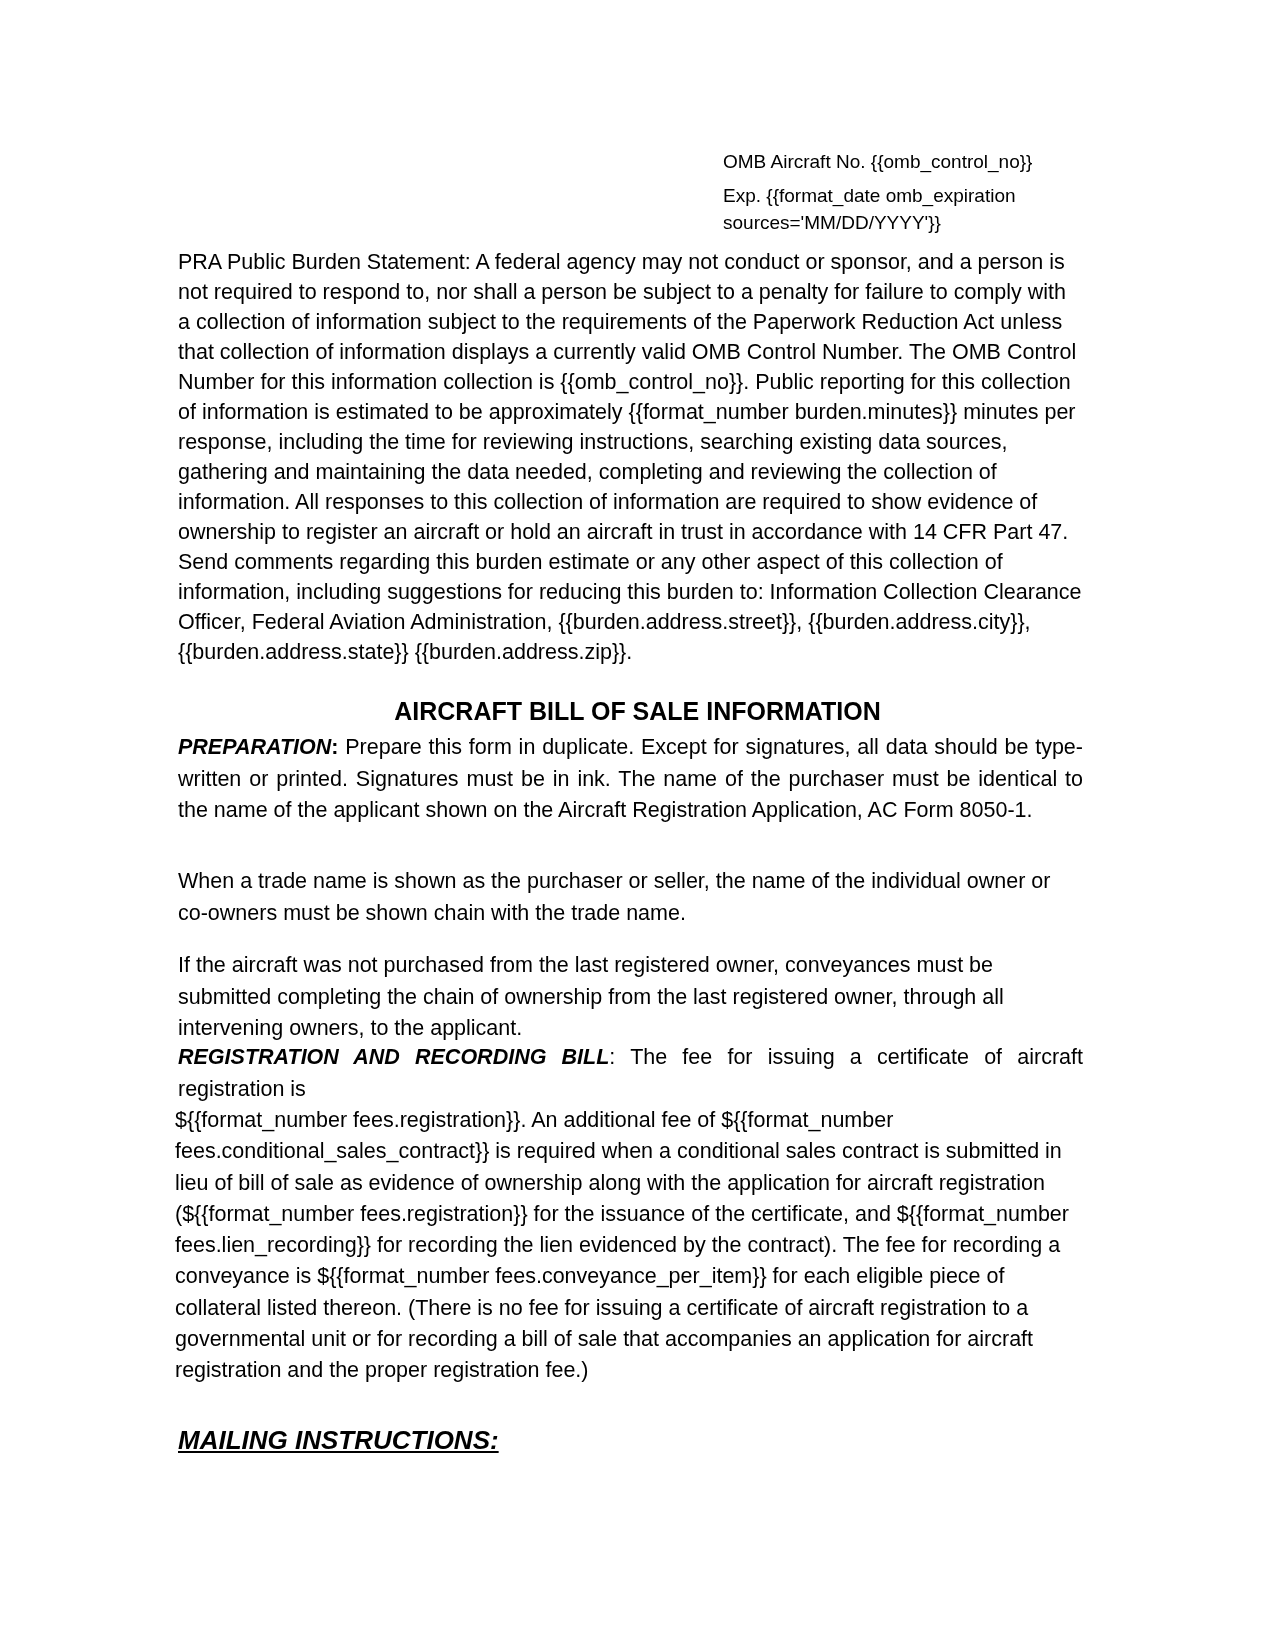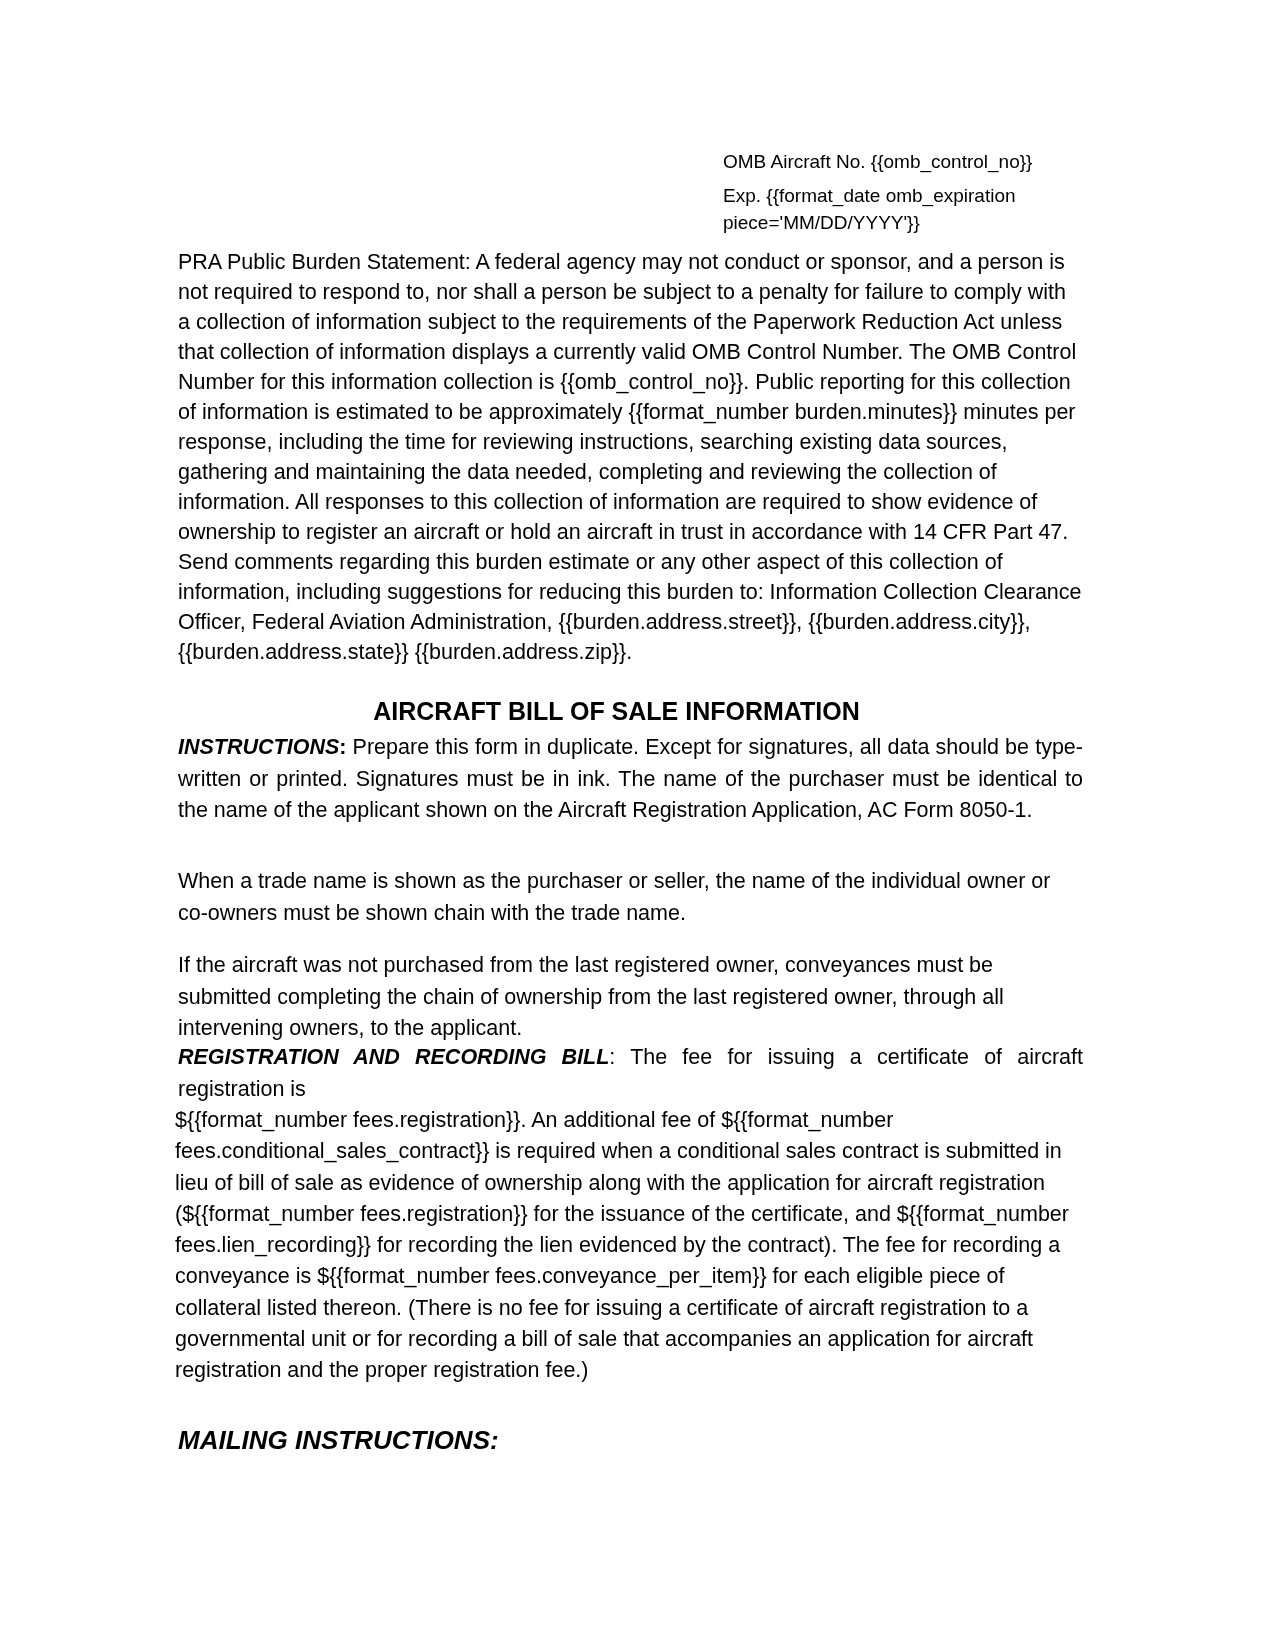--- a/index.html
+++ b/index.html
@@ -11,55 +11,55 @@
     position: absolute; left: 723px; top: 148px; width: 360px;
     font-size: 19px; line-height: 27px;
   }
   .omb .line1 { margin-bottom: 7px; }
   .burden {
     position: absolute; left: 178px; top: 247px; width: 905px;
     font-size: 21.5px; line-height: 30px;
   }
   .burden b { font-weight: normal; }
   .title {
-    position: absolute; left: 164px; top: 695px; width: 905px;
+    position: absolute; left: 185px; top: 695px; width: 905px;
     text-align: center; font-weight: bold; font-size: 25px; line-height: 32px;
   }
   .sec {
     position: absolute; left: 178px; width: 905px;
     font-size: 21.5px; line-height: 31.5px;
   }
   .justify { text-align: justify; }
   .prep { top: 732px; }
   .trade { top: 866px; }
   .chain { top: 938px; margin-top: 12px; }
   .fees-head { top: 1042px; }
   .fees-body { top: 1105px; left: 175px; line-height: 31.3px; }
   .bi { font-weight: bold; font-style: italic; }
   .mail {
     position: absolute; left: 178px; top: 1424px;
-    font-weight: bold; font-style: italic; font-size: 26px; line-height: 32px;
+    font-weight: bold; font-style: italic; font-size: 26px; line-height: 32px; text-decoration: underline;
   }
 </style>
 </head>
 <body>
 
 <div class="omb">
   <div class="line1">OMB Aircraft No. {{omb_control_no}}</div>
   <div>
     <div>Exp. {{format_date omb_expiration</div>
-    <div>piece='MM/DD/YYYY'}}</div>
+    <div>sources='MM/DD/YYYY'}}</div>
   </div>
 </div>
 
 <div class="burden"><b>PRA Public Burden Statement:</b><span> A federal agency may not conduct or sponsor, and a person is not required to respond to, nor shall a person be subject to a penalty for failure to comply with a collection of information subject to the requirements of the Paperwork Reduction Act unless that collection of information displays a currently valid OMB Control Number. The OMB Control Number for this information collection is {{omb_control_no}}. Public reporting for this collection of information is estimated to be approximately {{format_number burden.minutes}} minutes per response, including the time for reviewing instructions, searching existing data sources, gathering and maintaining the data needed, completing and reviewing the collection of information. All responses to this collection of information are required to show evidence of ownership to register an aircraft or hold an aircraft in trust in accordance with 14 CFR Part 47. Send comments regarding this burden estimate or any other aspect of this collection of information, including suggestions for reducing this burden to: Information Collection Clearance Officer, Federal Aviation Administration, {{burden.address.street}}, {{burden.address.city}}, {{burden.address.state}} {{burden.address.zip}}.</span></div>
 
 <div class="title">AIRCRAFT BILL OF SALE INFORMATION</div>
 
-<div class="sec prep justify"><span class="bi">INSTRUCTIONS</span><b>:</b><span> Prepare this form in duplicate. Except for signatures, all data should be type- written or printed. Signatures must be in ink. The name of the purchaser must be identical to the name of the applicant shown on the Aircraft Registration Application, AC Form 8050-1.</span></div>
+<div class="sec prep justify"><span class="bi">PREPARATION</span><b>:</b><span> Prepare this form in duplicate. Except for signatures, all data should be type- written or printed. Signatures must be in ink. The name of the purchaser must be identical to the name of the applicant shown on the Aircraft Registration Application, AC Form 8050-1.</span></div>
 
 <div class="sec trade">When a trade name is shown as the purchaser or seller, the name of the individual owner or co-owners must be shown chain with the trade name.</div>
 
 <div class="sec chain">If the aircraft was not purchased from the last registered owner, conveyances must be submitted completing the chain of ownership from the last registered owner, through all intervening owners, to the applicant.</div>
 
 <div class="sec fees-head justify"><span class="bi">REGISTRATION AND RECORDING BILL</span><span>: The fee for issuing a certificate of aircraft registration is</span></div>
 
 <div class="sec fees-body">${{format_number fees.registration}}. An additional fee of ${{format_number fees.conditional_sales_contract}} is required when a conditional sales contract is submitted in lieu of bill of sale as evidence of ownership along with the application for aircraft registration (${{format_number fees.registration}} for the issuance of the certificate, and ${{format_number fees.lien_recording}} for recording the lien evidenced by the contract). The fee for recording a conveyance is ${{format_number fees.conveyance_per_item}} for each eligible piece of collateral listed thereon. (There is no fee for issuing a certificate of aircraft registration to a governmental unit or for recording a bill of sale that accompanies an application for aircraft registration and the proper registration fee.)</div>
 
 <div class="mail">MAILING INSTRUCTIONS:</div>

